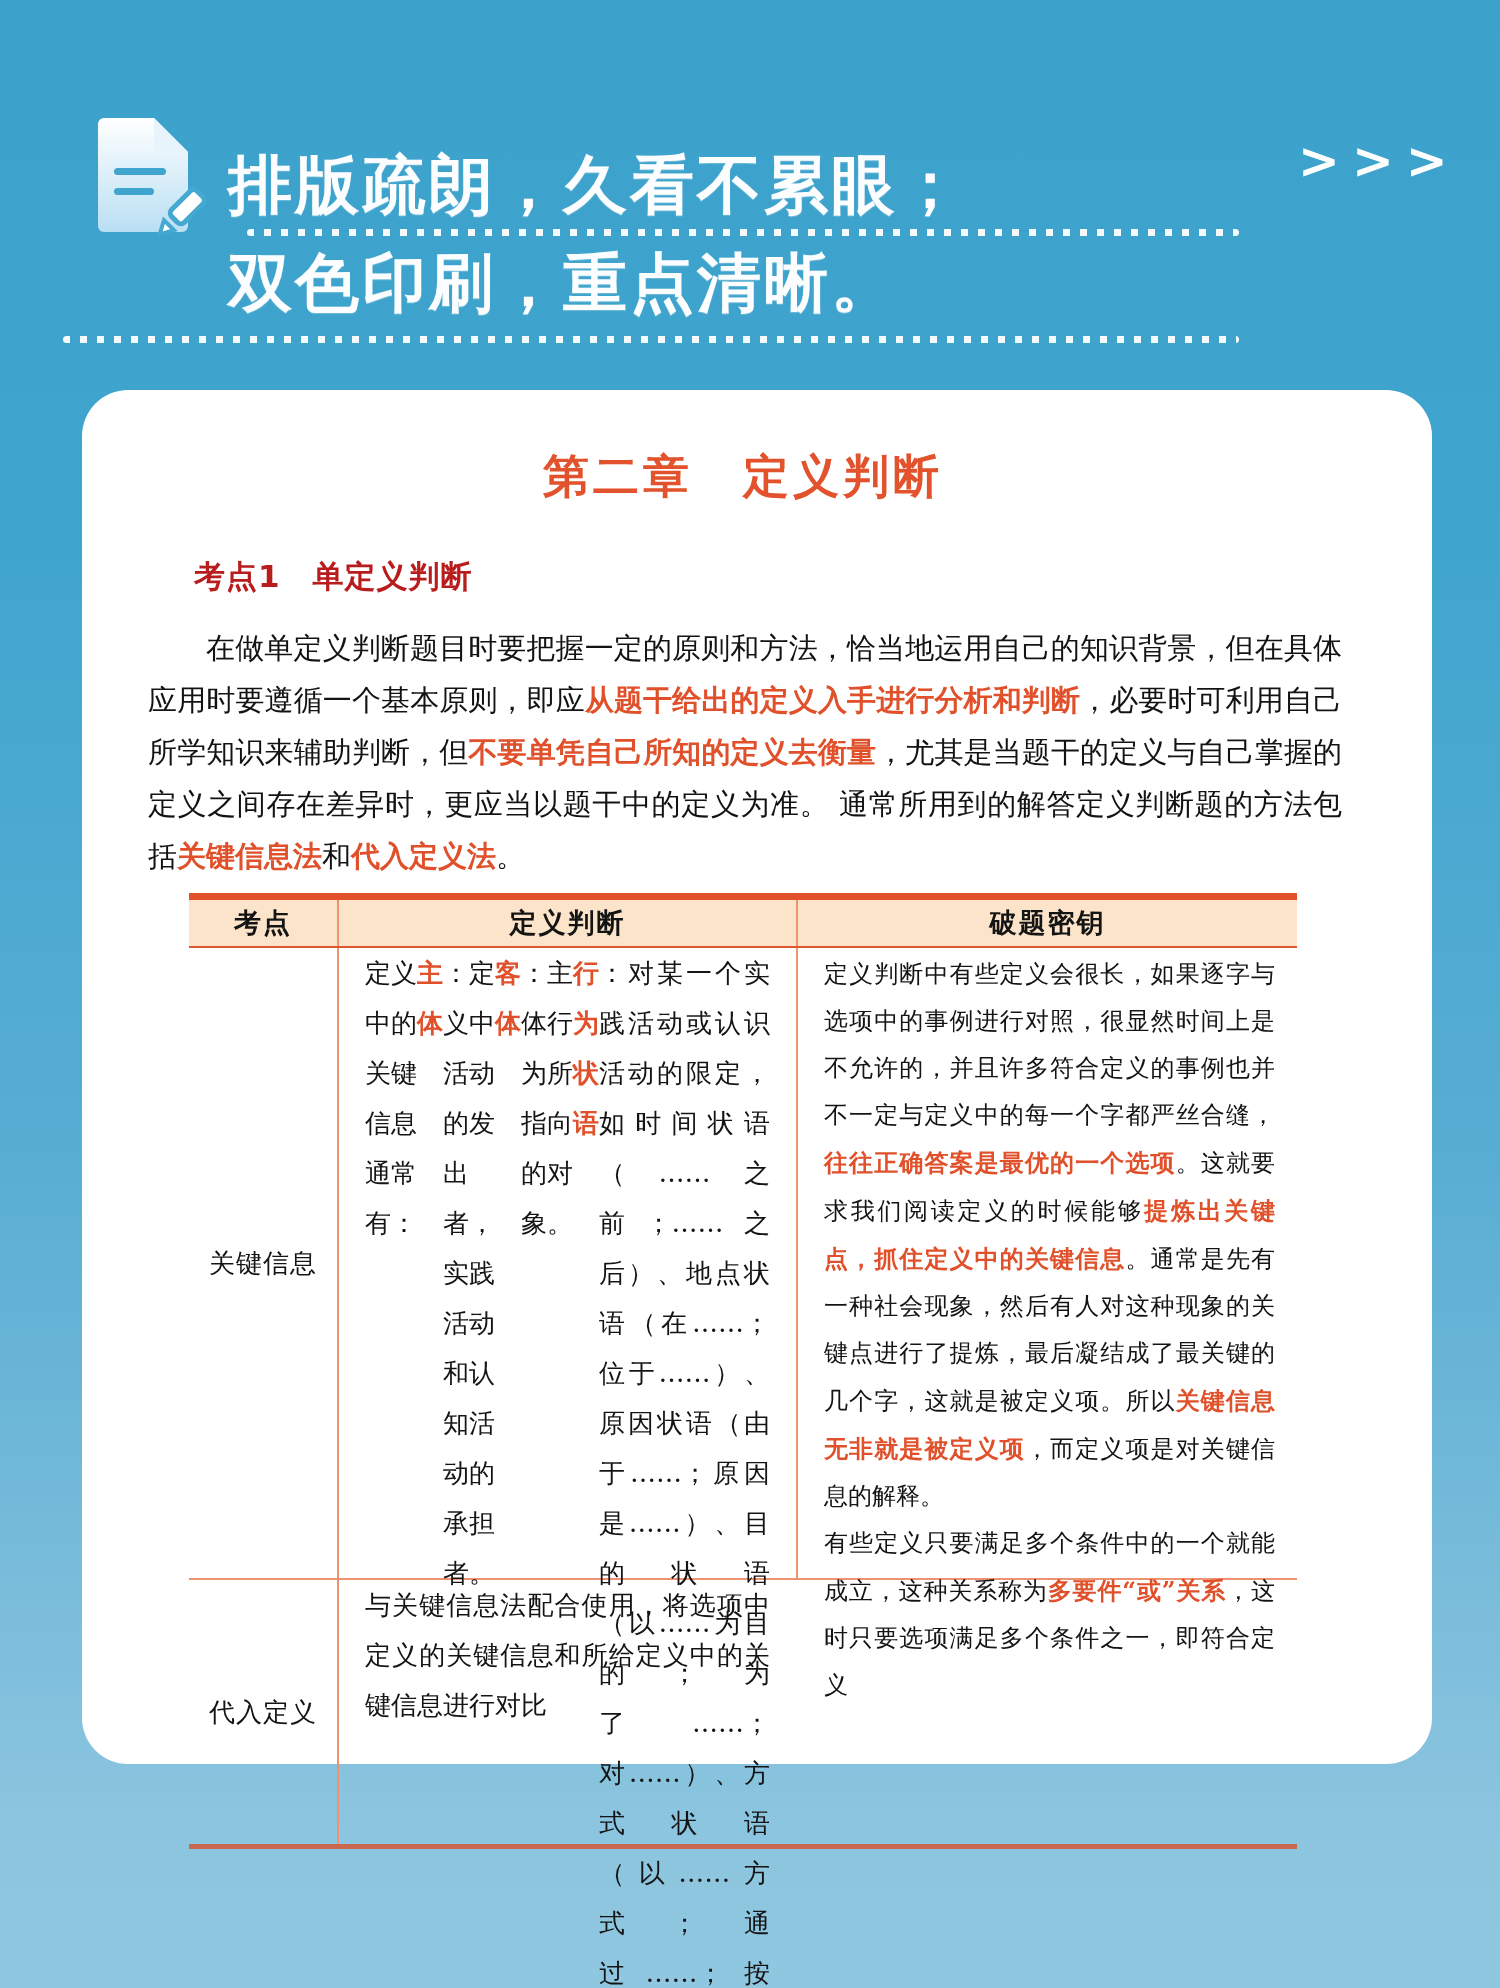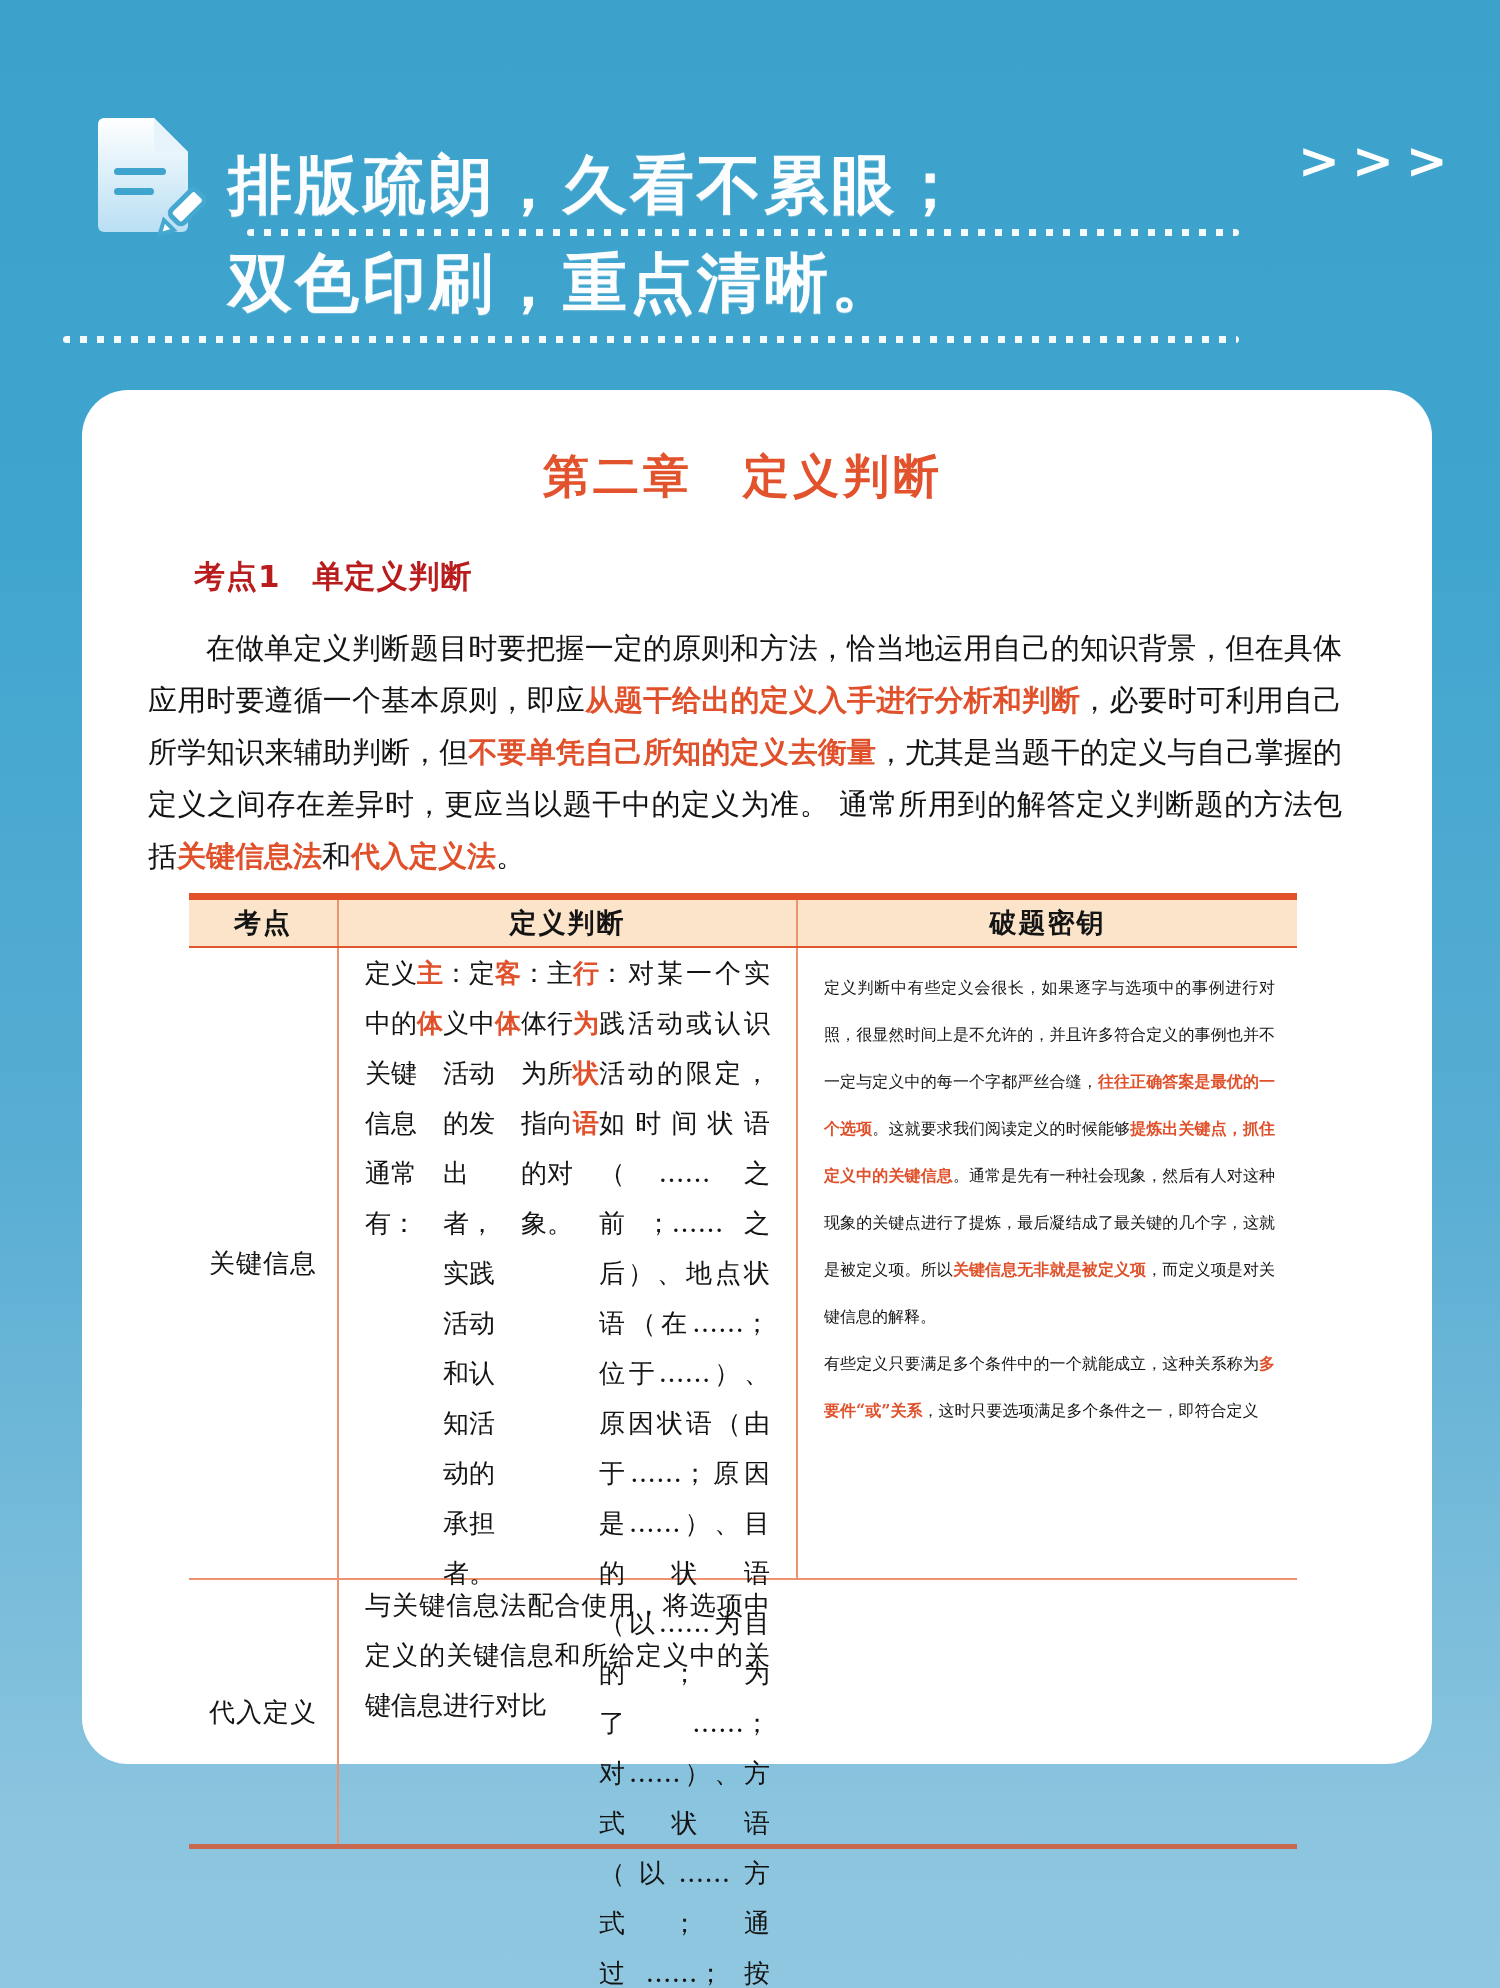--- a/index.html
+++ b/index.html
@@ -79,21 +79,21 @@
   .c2 { width:459px; border-left:2px solid #EE9270; }
   .c3 { width:501px; border-left:2px solid #EE9270; }
   .tbl-header .cell { display:flex; align-items:center; justify-content:center; }
   .keypoint-cell { font-size:26px; letter-spacing:1px; }
   .overview-cell {
     display:flex; flex-direction:row; justify-content:center;
     padding:0 26px; font-size:26px; line-height:50px;
     text-align:justify; white-space:pre-line;
   }
   .key-cell {
-    padding:16px 22px 0 26px; font-size:16px; line-height:47px;
+    padding:3px 22px 0 26px; font-size:24px; line-height:47px;
     text-align:justify; white-space:pre-line;
   }
   .r2 .key-cell { line-height:45px; padding-top:8px; }
 </style>
 </head>
 <body>
 
 <div class="stage">
 
   <div class="banner">

